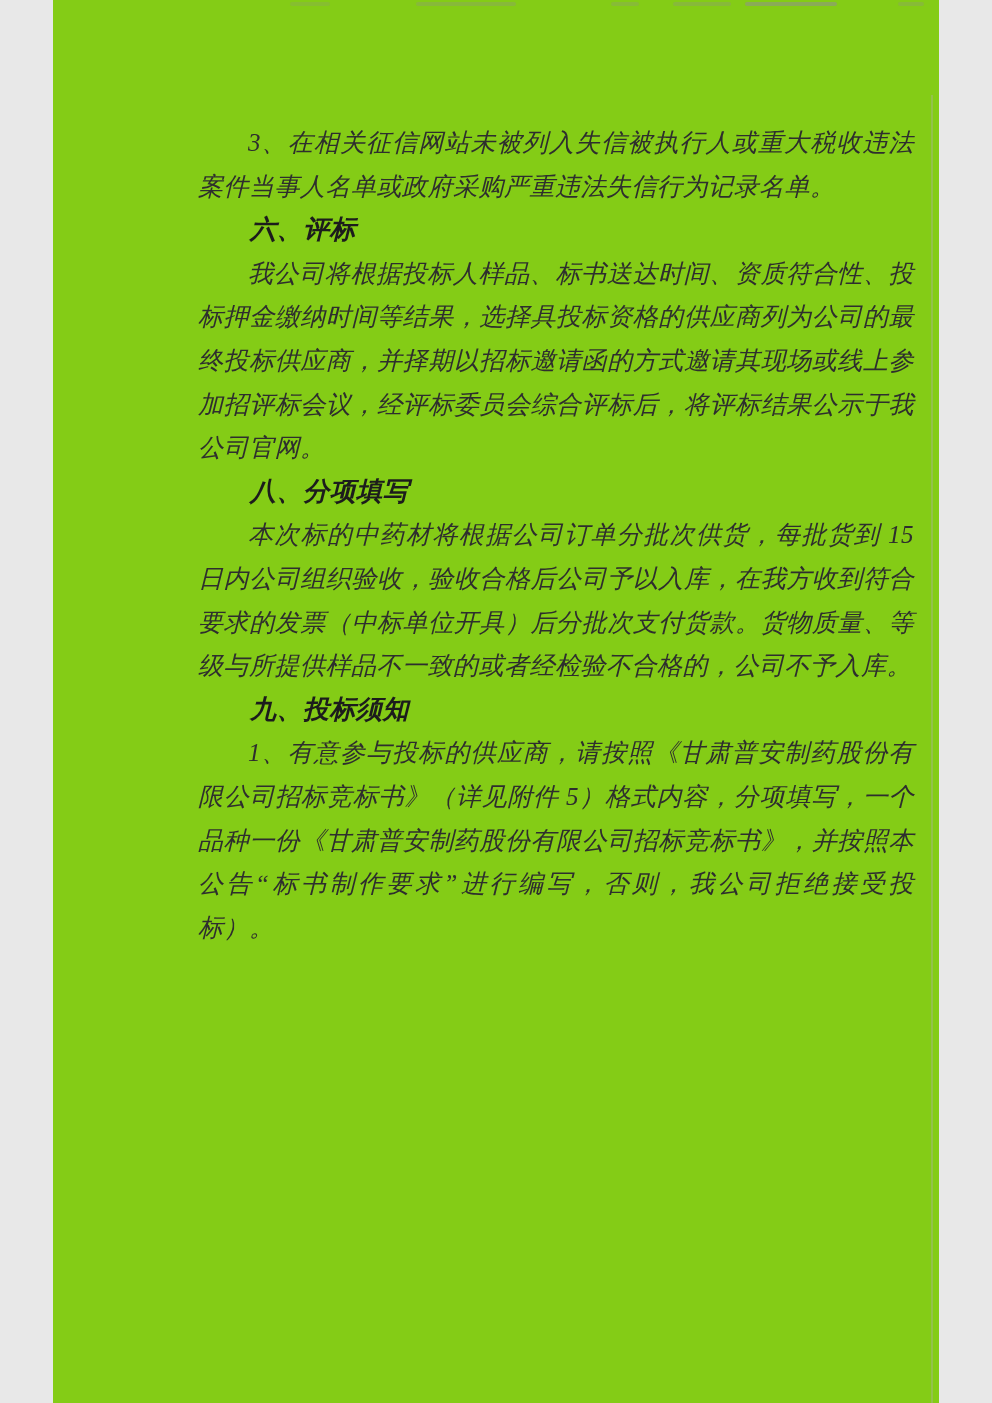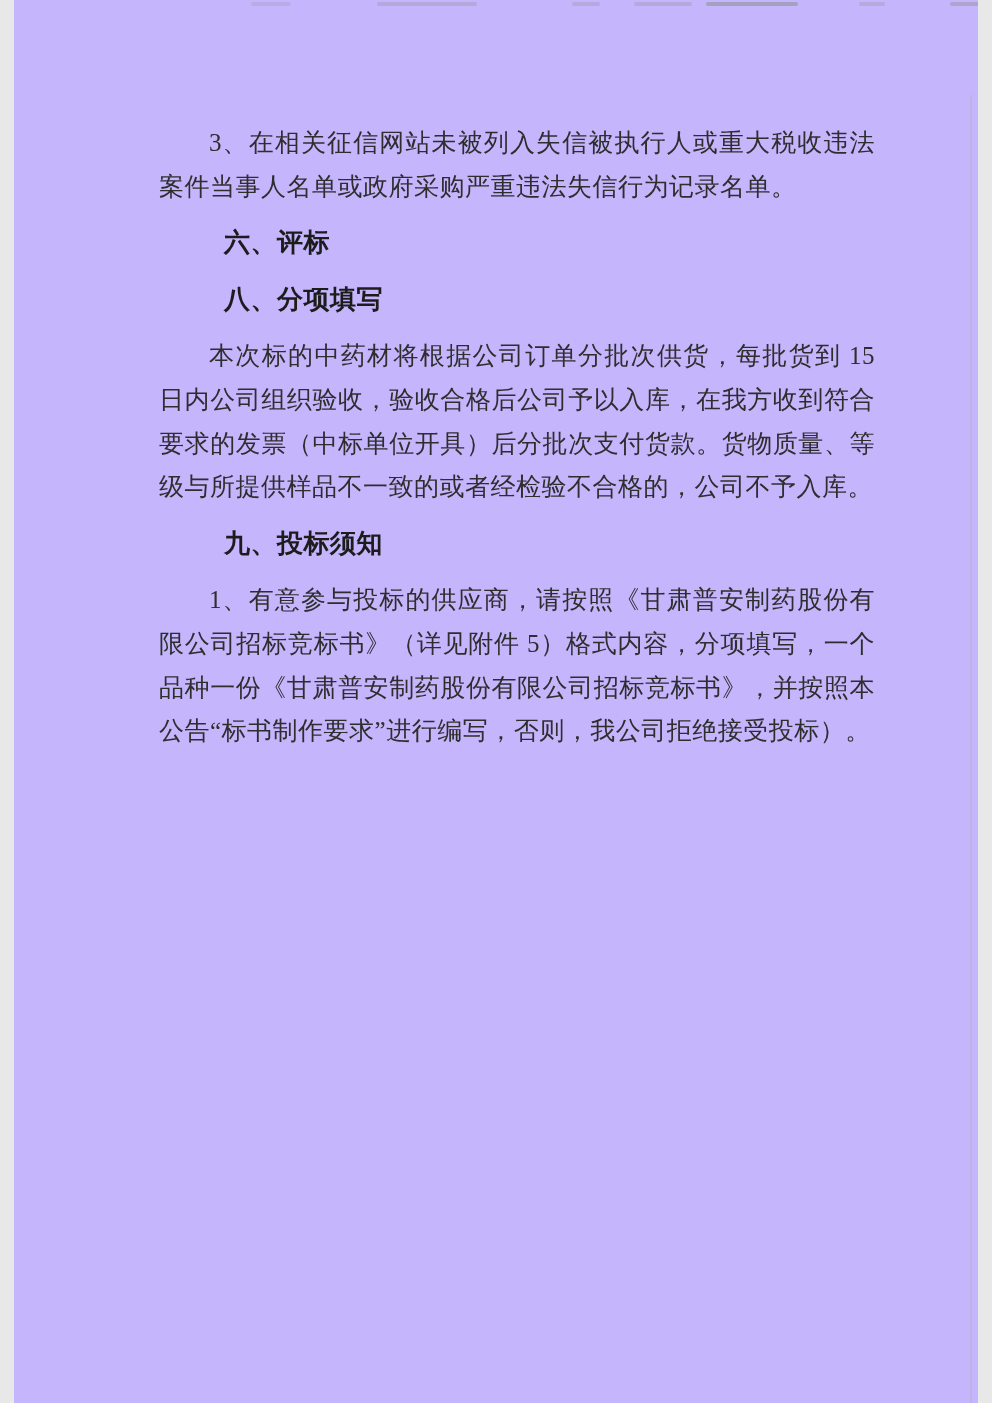--- a/index.html
+++ b/index.html
@@ -2,45 +2,46 @@
 <html><head>
 <meta charset="utf-8">
 <style>
   html, body {
     margin: 0;
     padding: 0;
     background: #e8e8e8;
   }
   .page {
     position: relative;
-    width: 964px;
+    width: 886px;
     height: 1403px;
     margin: 0 auto;
-    background: #c4b5fd;
+    background: #84cc16;
     overflow: hidden;
     font-family: "Liberation Serif", serif;
+    font-style: italic;
   }
   .content {
     position: absolute;
     left: 145px;
     top: 121px;
     width: 716px;
   }
   .para {
     margin: 0;
     font-size: 25px;
     line-height: 43.6px;
     color: #2e2e2e;
     text-align: justify;
     text-indent: 2em;
     letter-spacing: 0.5px;
     font-family: "Liberation Serif", serif;
   }
   .heading {
-    margin: 13px;
+    margin: 0;
     font-size: 26px;
     line-height: 43.6px;
     font-weight: 700;
     color: #1c1c1c;
     text-indent: 2em;
     letter-spacing: 0.5px;
     font-family: "Liberation Sans", sans-serif;
   }
   
   .artifact {
@@ -77,19 +78,20 @@
   <span class="artifact a2"></span>
   <span class="artifact a3"></span>
   <span class="artifact a4"></span>
   <span class="artifact a5"></span>
   <span class="artifact a6"></span>
   <span class="scan-line"></span>
 
   <div class="content">
     <p class="para">3、在相关征信网站未被列入失信被执行人或重大税收违法案件当事人名单或政府采购严重违法失信行为记录名单。</p>
     <h2 class="heading">六、评标</h2>
+    <p class="para">我公司将根据投标人样品、标书送达时间、资质符合性、投标押金缴纳时间等结果，选择具投标资格的供应商列为公司的最终投标供应商，并择期以招标邀请函的方式邀请其现场或线上参加招评标会议，经评标委员会综合评标后，将评标结果公示于我公司官网。</p>
     <h2 class="heading">八、分项填写</h2>
     <p class="para">本次标的中药材将根据公司订单分批次供货，每批货到 15 日内公司组织验收，验收合格后公司予以入库，在我方收到符合要求的发票（中标单位开具）后分批次支付货款。货物质量、等级与所提供样品不一致的或者经检验不合格的，公司不予入库。</p>
     <h2 class="heading">九、投标须知</h2>
     <p class="para">1、有意参与投标的供应商，请按照《甘肃普安制药股份有限公司招标竞标书》（详见附件 5）格式内容，分项填写，一个品种一份《甘肃普安制药股份有限公司招标竞标书》，并按照本公告“标书制作要求”进行编写，否则，我公司拒绝接受投标）。</p>
   </div>
 
 </div>
 
 </body></html>

